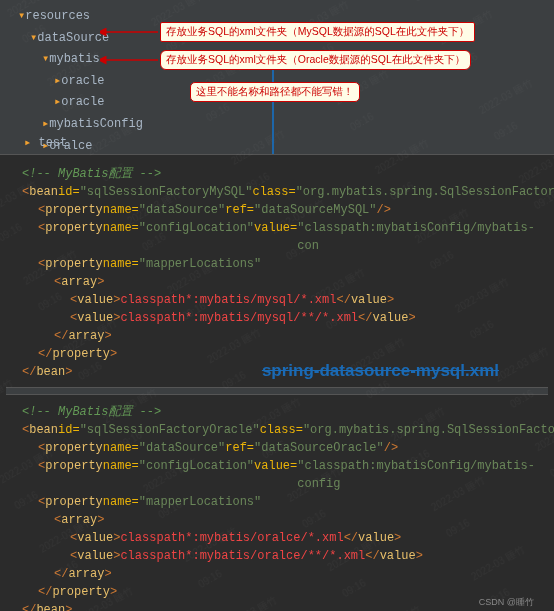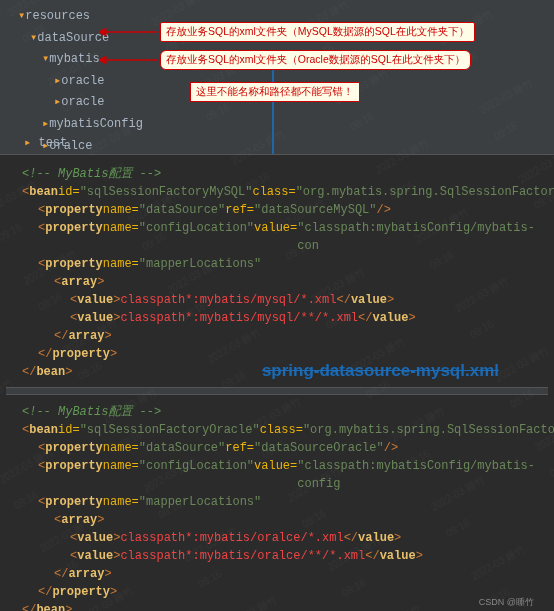--- a/index.html
+++ b/index.html
@@ -54,21 +54,21 @@
       line-height: 18px;
       padding-left: 8px;
     }
 
     .code-line.comment { color: #808080; }
     .code-line.indent1 { padding-left: 24px; }
     .code-line.indent2 { padding-left: 40px; }
     .code-line.indent3 { padding-left: 56px; }
 
     .kw-angle { color: #cc7832; }
-    .kw-tag { color: #e8bf6a; font-weight: bold; }
+    .kw-tag { color: #e8bf6a; }
     .kw-attr { color: #eab308; }
     .kw-val { color: #6a8759; }
     .kw-comment { color: #629755; font-style: italic; }
     .kw-text { color: #ef4444; }
   </style>
 </head>
 <body>
 
 <div class="top-panel">
   <div class="file-tree">
@@ -140,21 +140,21 @@
       <line x1="58" y1="8" x2="2" y2="8" stroke="#cc0000" stroke-width="1.5" marker-end="url(#arr2)"></line>
       <defs>
           <marker id="arr2" markerWidth="6" markerHeight="6" refX="3" refY="3" orient="auto">
             <path d="M0,0 L0,6 L6,3 z" fill="#cc0000"></path>
           </marker>
         </defs>
     </svg>
   </div>
 
   <div style="position:absolute; top:82px; left:190px; z-index:10;">
-    <div style="background:#fffde7; border:1px solid #cc0000; padding:2px 5px; font-size:10.5px; font-family:Arial,sans-serif; color:#cc0000; white-space:nowrap; border-radius:0;">
+    <div style="background:#fffde7; border:1px solid #cc0000; padding:2px 5px; font-size:10.5px; font-family:Arial,sans-serif; color:#cc0000; white-space:nowrap; border-radius:5px;">
       <span>这里不能名称和路径都不能写错！</span>
     </div>
   </div>
 
   <div style="position:absolute; bottom:4px; left:24px; color:#a9b7c6; font-size:12px; font-family:'Courier New',monospace;">
     <span style="color:#f0a030">▸ </span>
     <span>test</span>
   </div>
 
   <div style="position:absolute; top:58px; left:272px; width:2px; height:500px; background:#1a6ab5; z-index:3; opacity:0.9;"></div>

